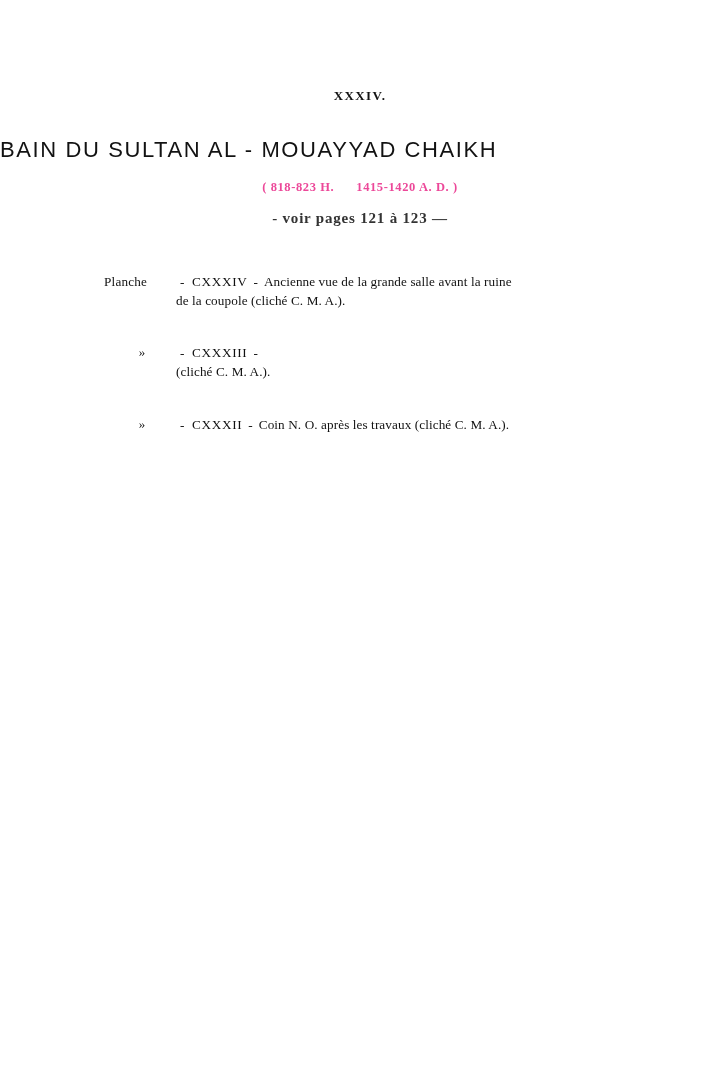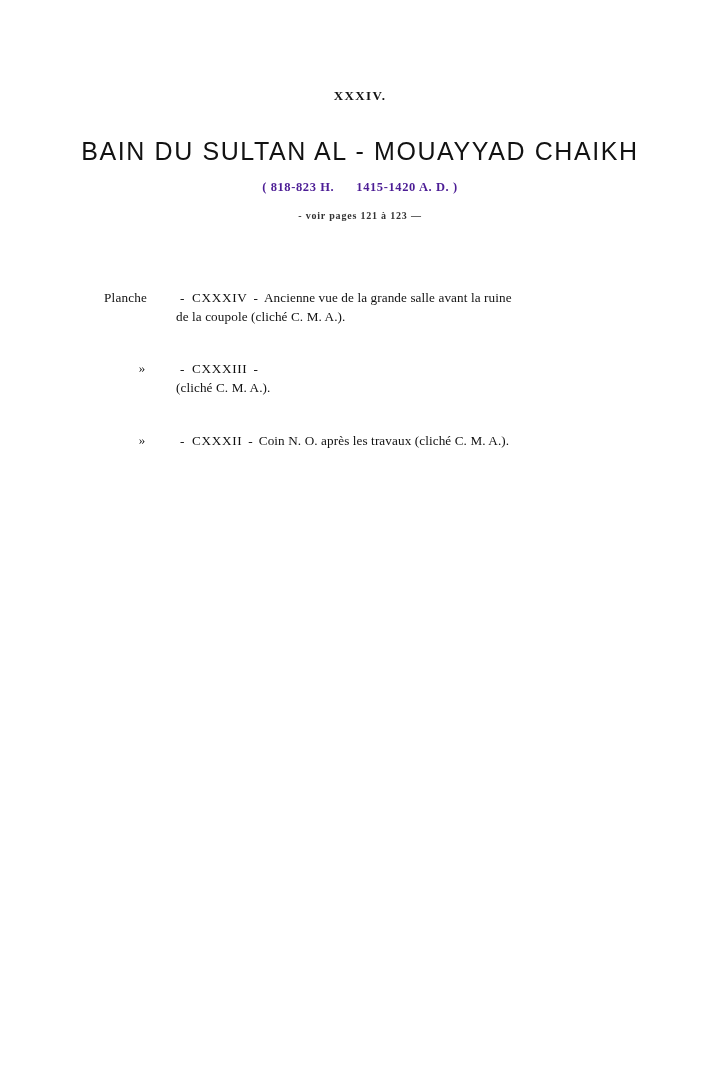--- a/index.html
+++ b/index.html
@@ -32,52 +32,52 @@
     letter-spacing: 1.4px;
     font-weight: 700;
     color: #131313;
   }
 
   .main-title {
     position: absolute;
     top: 137px;
     left: 0;
     width: 720px;
-    text-align: center;
+    text-align: left;
     font-family: "Liberation Sans", sans-serif;
-    font-size: 25px;
+    font-size: 22px;
     letter-spacing: 1.6px;
     font-weight: 400;
     color: #121212;
   }
 
   .dates {
     position: absolute;
     top: 180px;
     left: 0;
     width: 720px;
     text-align: center;
     font-size: 12.5px;
     font-weight: 700;
     letter-spacing: 0.6px;
-    color: #4c1d95;
+    color: #ec4899;
   }
 
   .dates .gap {
     display: inline-block;
     width: 22px;
   }
 
   .see-pages {
     position: absolute;
     top: 210px;
     left: 0;
     width: 720px;
     text-align: center;
-    font-size: 10px;
+    font-size: 15px;
     font-weight: 700;
     letter-spacing: 0.8px;
     color: #333333;
   }
 
   .plate-list {
     position: absolute;
     top: 272px;
     left: 104px;
     width: 530px;
@@ -87,21 +87,20 @@
     margin-bottom: 33px;
     font-size: 13.2px;
     line-height: 1.45;
     color: #111111;
   }
 
   .plate-line {
     display: flex;
     align-items: center;
     white-space: nowrap;
-    margin-top: 16px;
   }
 
   .plate-label {
     display: inline-block;
     width: 76px;
     flex: 0 0 76px;
     letter-spacing: 0.2px;
   }
 
   .plate-label.sym {

